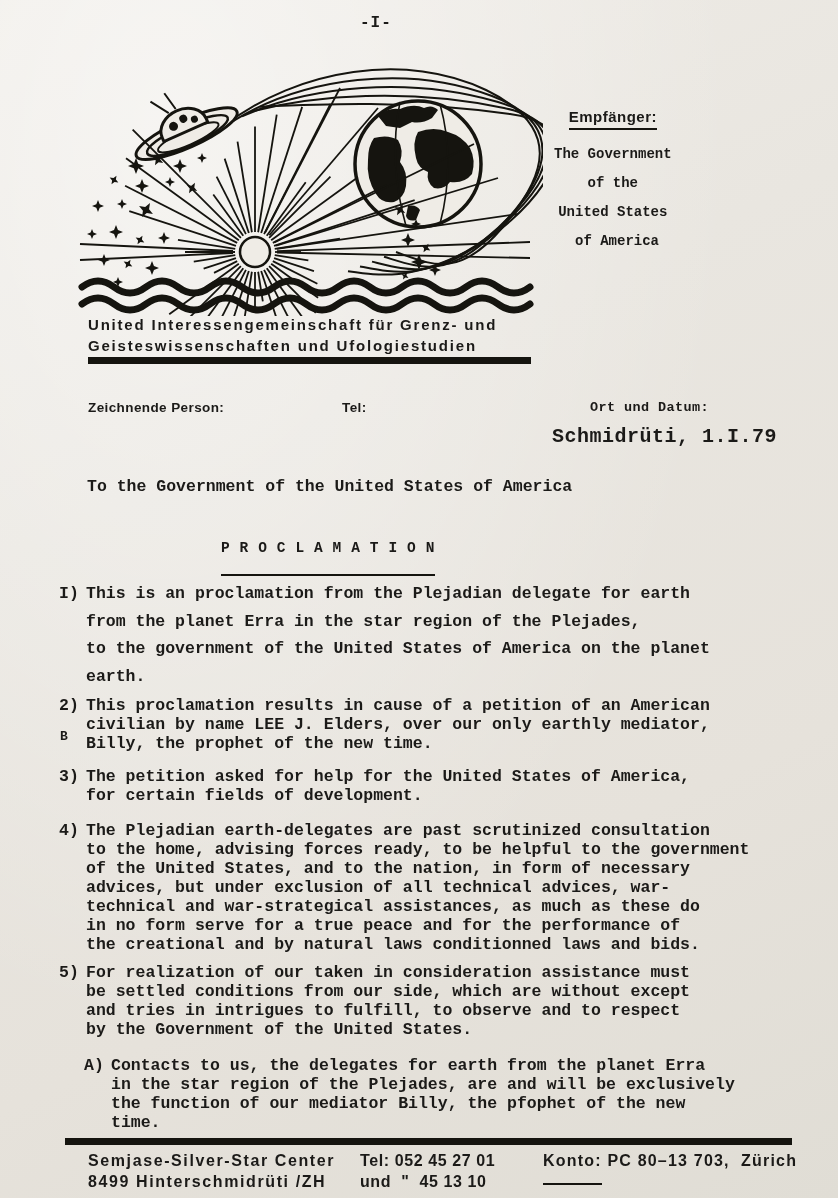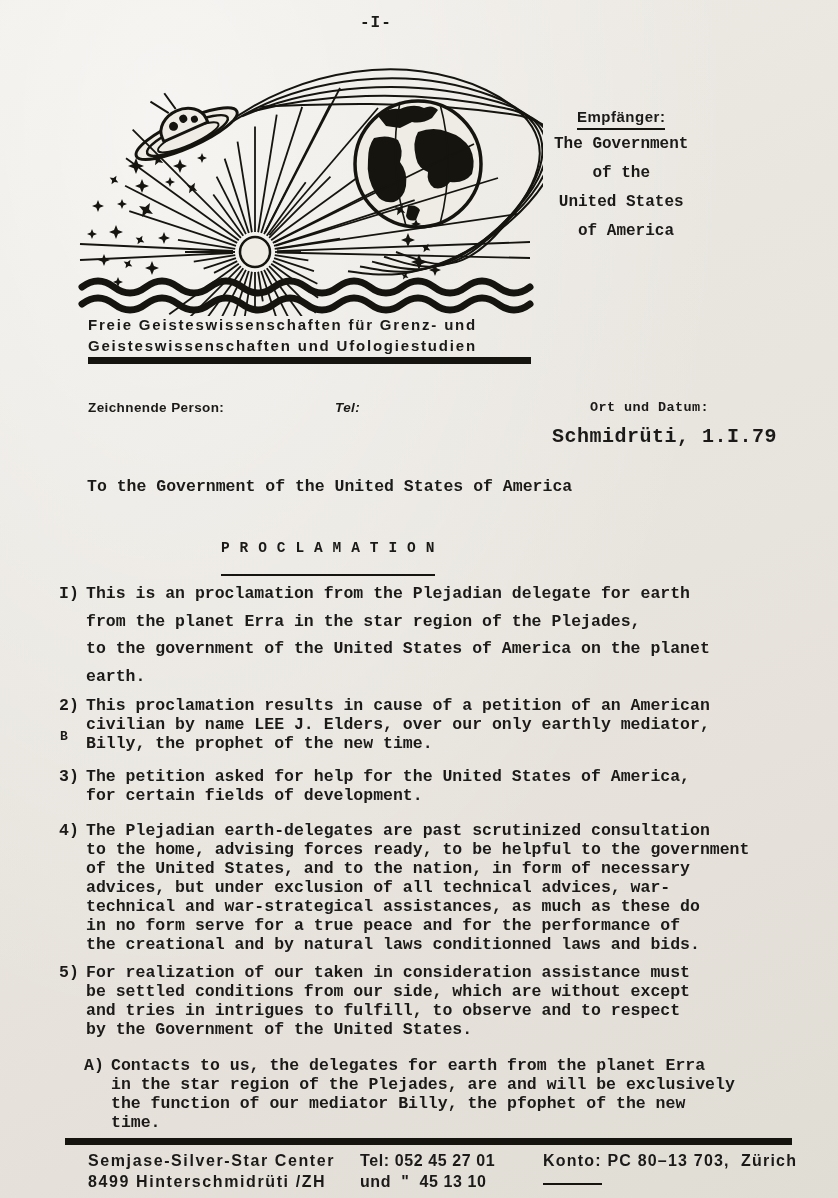--- a/index.html
+++ b/index.html
@@ -15,24 +15,24 @@
   }
   .mono{font-family:"Liberation Mono","DejaVu Sans Mono",monospace;font-weight:700;}
   .sans{font-family:"Liberation Sans","DejaVu Sans",sans-serif;font-weight:700;}
   .abs{position:absolute;}
   .page-number{left:360px;top:14px;font-size:16px;letter-spacing:1px;}
   .logo-svg{left:78px;top:46px;}
   .org-name{left:88px;top:314px;font-size:15px;letter-spacing:1.8px;line-height:21px;white-space:pre;}
   .org-bar{left:88px;top:357px;width:443px;height:7px;background:#15140f;}
   .recipient{left:554px;top:108px;text-align:center;}
   .recipient .label{font-size:15px;letter-spacing:.5px;border-bottom:2px solid #15140f;padding-bottom:3px;display:inline-block;}
-  .recipient .lines{margin-top:0;font-size:16px;line-height:29px;white-space:pre;}
+  .recipient .lines{margin-top:10px;font-size:14px;line-height:29px;white-space:pre;}
   .form-label{top:400px;font-size:13.5px;letter-spacing:.4px;}
   .form-label.l1{left:88px;}
-  .form-label.l2{left:335px;font-style:italic;}
+  .form-label.l2{left:342px;}
   .form-label.l3{left:590px;font-family:Liberation Mono, monospace;}
   .place-date{left:552px;top:425px;font-size:20px;letter-spacing:.5px;}
   .addressee{left:87px;top:477px;font-size:16.5px;}
   .proc-heading{left:221px;top:540px;font-size:14.5px;letter-spacing:.6px;border-bottom:2px solid #15140f;padding-bottom:18px;}
   .body-block{left:59px;top:580px;width:750px;font-size:16.5px;}
   .item{display:flex;align-items:flex-start;}
   .item .marker{width:27px;flex:0 0 27px;line-height:19px;}
   .item .lines{white-space:pre;line-height:19px;}
   .item.wide .marker{line-height:27.5px;}
   .item.wide .lines{line-height:27.5px;}
@@ -172,21 +172,21 @@
         <path d="M357,218 L358.68,222.32 L363,224 L358.68,225.68 L357,230 L355.32,225.68 L351,224 L355.32,222.32 Z"></path>
         <path d="M327,226 L328.12,228.88 L331,230 L328.12,231.12 L327,234 L325.88,231.12 L323,230 L325.88,228.88 Z" transform="rotate(30 327 230)"></path>
       </g>
 
     <g id="waves" class="ink" stroke-width="7" stroke-linecap="round">
         <path d="M4,241 q16,-12 32,0 q16,12 32,0 q16,-12 32,0 q16,12 32,0 q16,-12 32,0 q16,12 32,0 q16,-12 32,0 q16,12 32,0 q16,-12 32,0 q16,12 32,0 q16,-12 32,0 q16,12 32,0 q16,-12 32,0 q16,12 32,0"></path>
         <path d="M4,258 q16,-12 32,0 q16,12 32,0 q16,-12 32,0 q16,12 32,0 q16,-12 32,0 q16,12 32,0 q16,-12 32,0 q16,12 32,0 q16,-12 32,0 q16,12 32,0 q16,-12 32,0 q16,12 32,0 q16,-12 32,0 q16,12 32,0"></path>
       </g>
   </svg>
 
-  <div class="abs sans org-name"><span>Freie Geisteswissenschaften für Grenz- und</span>
+  <div class="abs sans org-name"><span>United Interessengemeinschaft für Grenz- und</span>
 <span>Geisteswissenschaften und Ufologiestudien</span></div>
   <div class="abs org-bar"></div>
 
   <div class="abs recipient">
     <div class="sans label">Empfänger:</div>
     <div class="mono lines"><span>The Government</span>
 <span>of the</span>
 <span>United States</span>
 <span> of America</span></div>
   </div>

